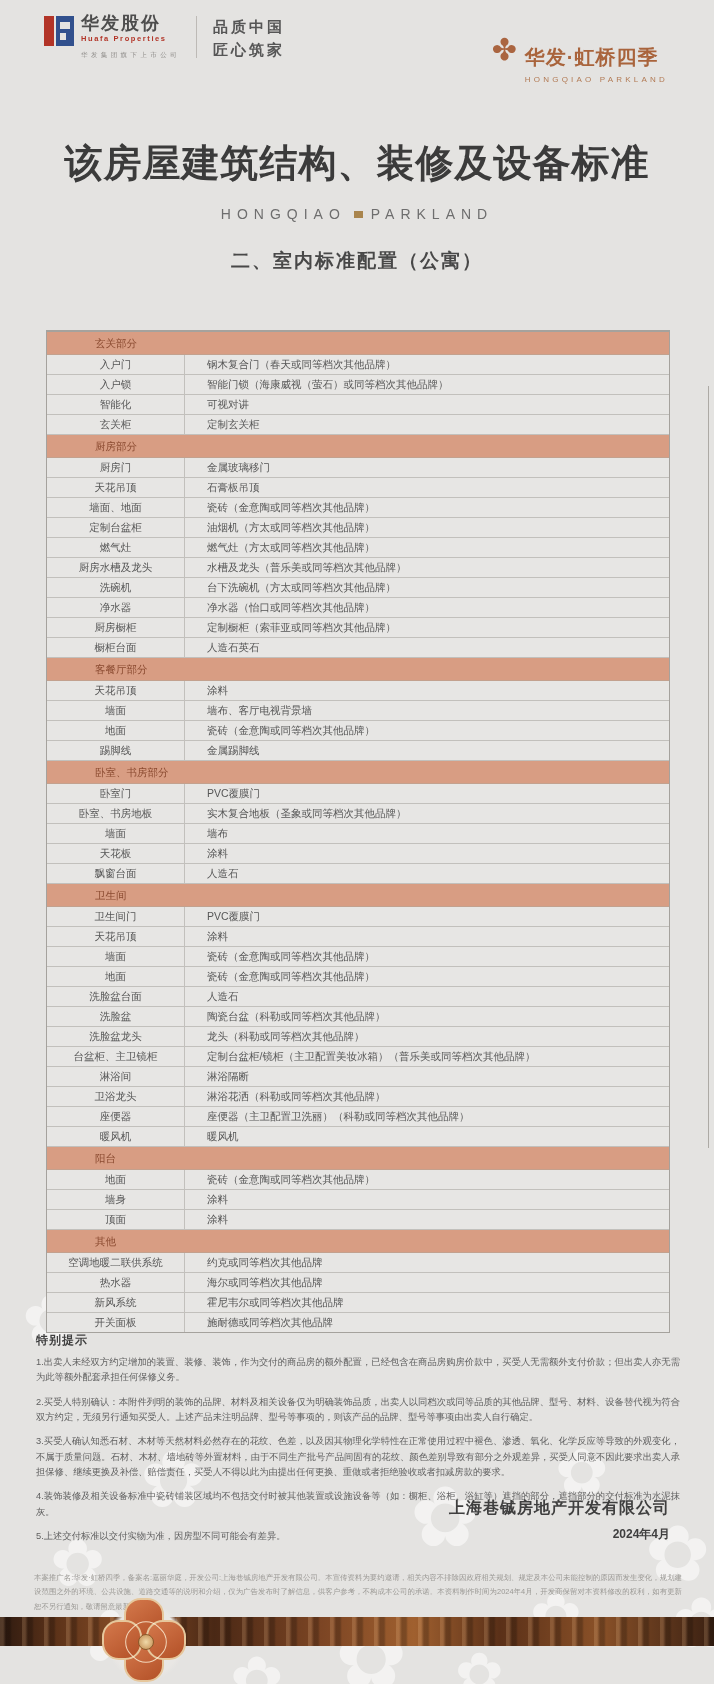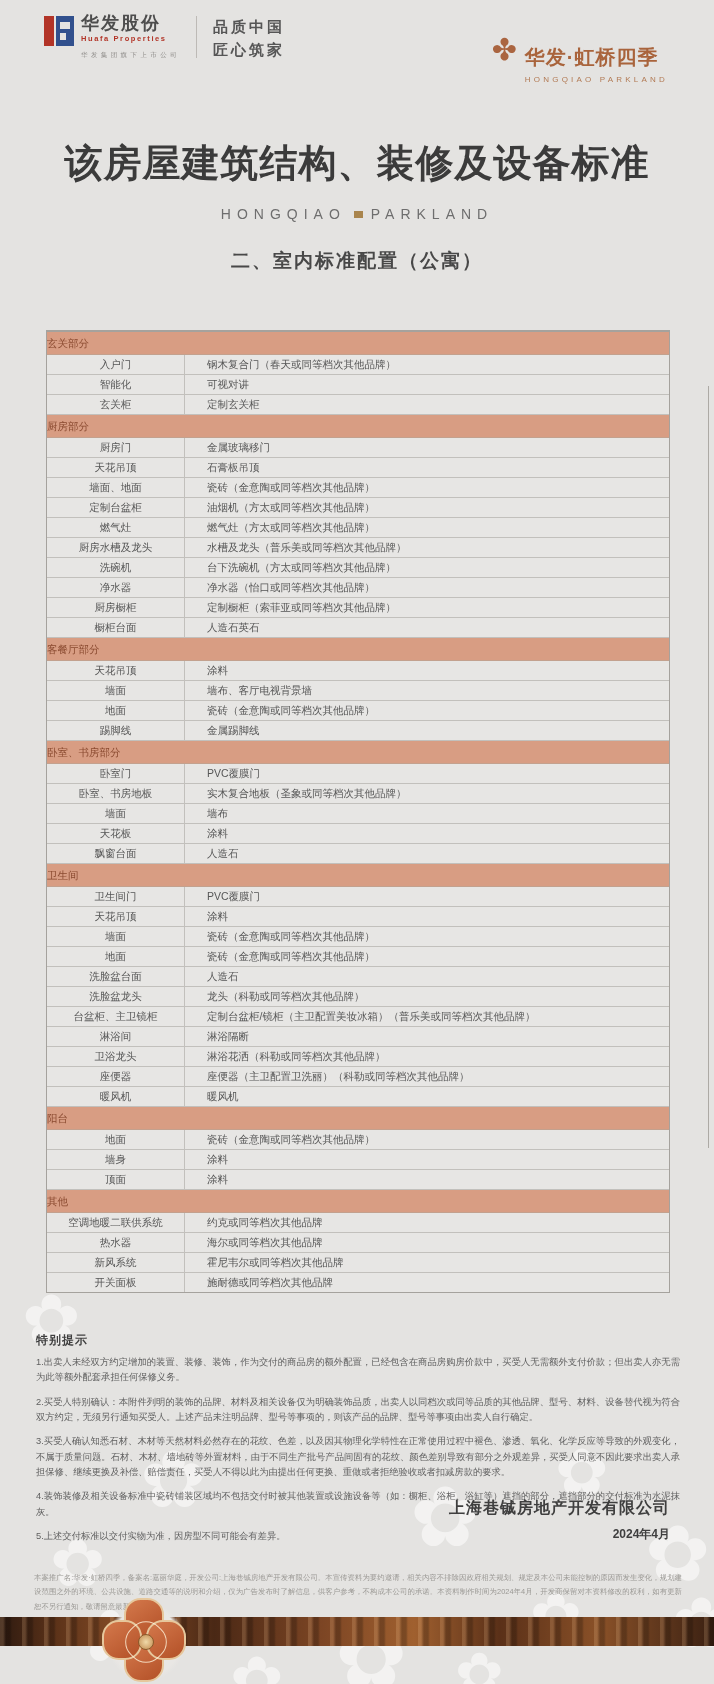--- a/index.html
+++ b/index.html
@@ -34,21 +34,21 @@
     font-size:38px;font-weight:800;color:#3b3b3b;letter-spacing:1px;}
   .sub-en{position:absolute;left:0;top:206px;width:100%;text-align:center;
     font-size:14px;color:#6e6e6e;letter-spacing:6px;}
   .sub-en .sq{display:inline-block;width:9px;height:7px;background:#a9854d;margin:0 8px 1px 8px;}
   .sec-title{position:absolute;left:0;top:248px;width:100%;text-align:center;
     font-size:19px;font-weight:700;color:#484848;letter-spacing:2px;}
   
   .cfg-table{position:absolute;left:46px;top:330px;width:622px;
     border:1px solid #a5a29d;border-top:2px solid #a5a29d;background:#e7e6e4;}
   .band{height:22px;line-height:22px;background:#d89d83;color:#8a4a30;
-    font-size:10.5px;border-bottom:1px solid #c3a18e;}
+    font-size:10.5px;padding-left:48px;border-bottom:1px solid #c3a18e;}
   .trow{display:flex;height:19px;line-height:19px;border-bottom:1px solid #c2c0bc;font-size:10.5px;color:#565656;gap:8px;}
   .trow:last-child{border-bottom:none;}
   .tlabel{width:137px;text-align:center;border-right:1px solid #c2c0bc;flex:none;
     white-space:nowrap;overflow:hidden;}
   .tvalue{flex:1;padding-left:14px;white-space:nowrap;overflow:hidden;}
   
   .notes{position:absolute;left:36px;top:1332px;width:644px;}
   .notes h4{margin:0 0 6px 0;font-size:12px;color:#3f3f3f;letter-spacing:1px;}
   .notes p{margin:0 0 9px 0;font-size:9.3px;line-height:1.65;color:#606060;text-align:justify;}
   
@@ -129,20 +129,24 @@
   </div>
   <div class="sec-title">二、室内标准配置（公寓）</div>
 
   <div class="cfg-table">
       <div class="band">玄关部分</div>
       <div class="trow">
         <div class="tlabel">入户门</div>
         <div class="tvalue">钢木复合门（春天或同等档次其他品牌）</div>
       </div>
       <div class="trow">
+        <div class="tlabel">入户锁</div>
+        <div class="tvalue">智能门锁（海康威视（萤石）或同等档次其他品牌）</div>
+      </div>
+      <div class="trow">
         <div class="tlabel">智能化</div>
         <div class="tvalue">可视对讲</div>
       </div>
       <div class="trow">
         <div class="tlabel">玄关柜</div>
         <div class="tvalue">定制玄关柜</div>
       </div>
       <div class="band">厨房部分</div>
       <div class="trow">
         <div class="tlabel">厨房门</div>
@@ -235,20 +239,24 @@
         <div class="tlabel">墙面</div>
         <div class="tvalue">瓷砖（金意陶或同等档次其他品牌）</div>
       </div>
       <div class="trow">
         <div class="tlabel">地面</div>
         <div class="tvalue">瓷砖（金意陶或同等档次其他品牌）</div>
       </div>
       <div class="trow">
         <div class="tlabel">洗脸盆台面</div>
         <div class="tvalue">人造石</div>
+      </div>
+      <div class="trow">
+        <div class="tlabel">洗脸盆</div>
+        <div class="tvalue">陶瓷台盆（科勒或同等档次其他品牌）</div>
       </div>
       <div class="trow">
         <div class="tlabel">洗脸盆龙头</div>
         <div class="tvalue">龙头（科勒或同等档次其他品牌）</div>
       </div>
       <div class="trow">
         <div class="tlabel">台盆柜、主卫镜柜</div>
         <div class="tvalue">定制台盆柜/镜柜（主卫配置美妆冰箱）（普乐美或同等档次其他品牌）</div>
       </div>
       <div class="trow">

